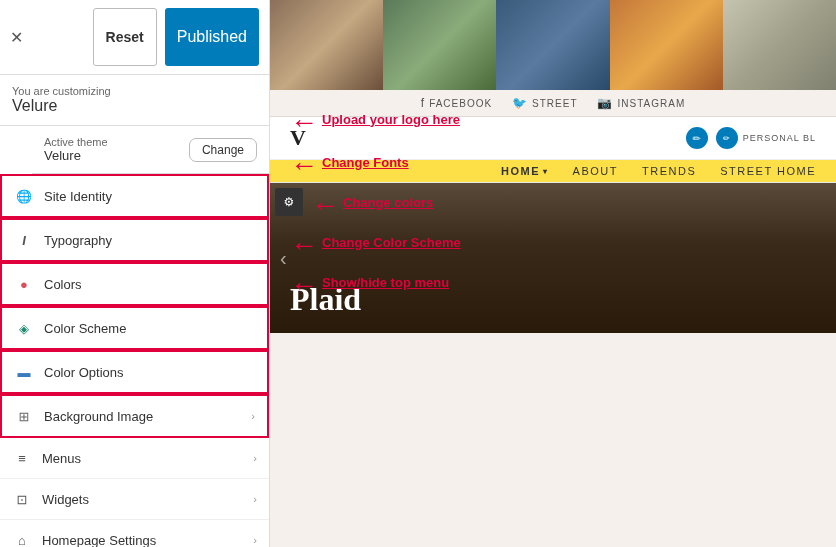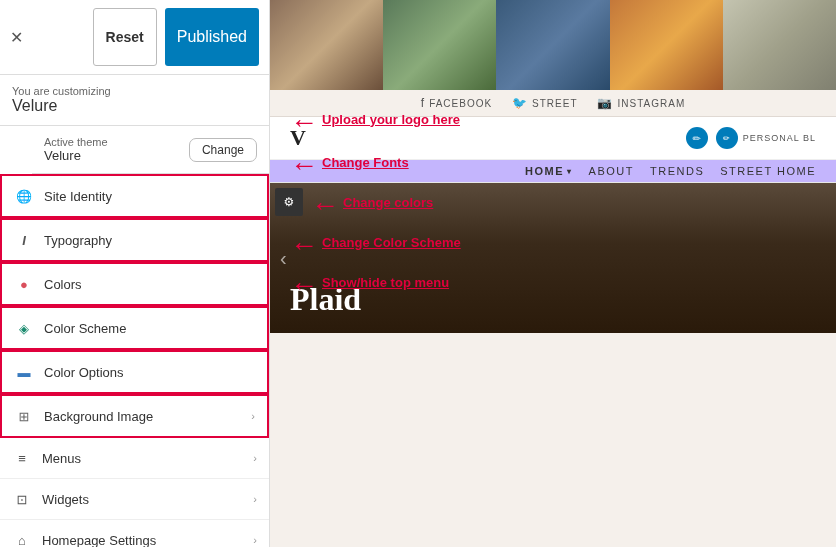--- a/index.html
+++ b/index.html
@@ -185,26 +185,26 @@
       background: #ccc;
       overflow: hidden;
     }
     .img-1 { background: linear-gradient(135deg, #8b6f5a 0%, #c4a882 50%, #6b4f3a 100%); }
     .img-2 { background: linear-gradient(135deg, #5a7a5a 0%, #8aab7a 50%, #4a6a3a 100%); }
     .img-3 { background: linear-gradient(135deg, #3a5a7a 0%, #5a7aa0 50%, #2a4a6a 100%); }
     .img-4 { background: linear-gradient(135deg, #c4783a 0%, #e8a84a 50%, #a45828 100%); }
     .img-5 { background: linear-gradient(135deg, #c4c4b0 0%, #a0a08a 50%, #808070 100%); }
 
     .preview-nav {
-      background: #c4b5fd;
+      background: #fde047;
       padding: 5px 20px;
       display: flex;
       align-items: center;
       justify-content: flex-end;
-      gap: 16px;
+      gap: 24px;
       font-size: 11px;
       letter-spacing: 1.5px;
       color: #333;
       border-bottom: 1px solid #e8e8e8;
     }
     .nav-item { cursor: pointer; display: flex; align-items: center; gap: 3px; }
     .nav-item.home { font-weight: 600; }
 
     .preview-logo-area {
       background: #fff;

